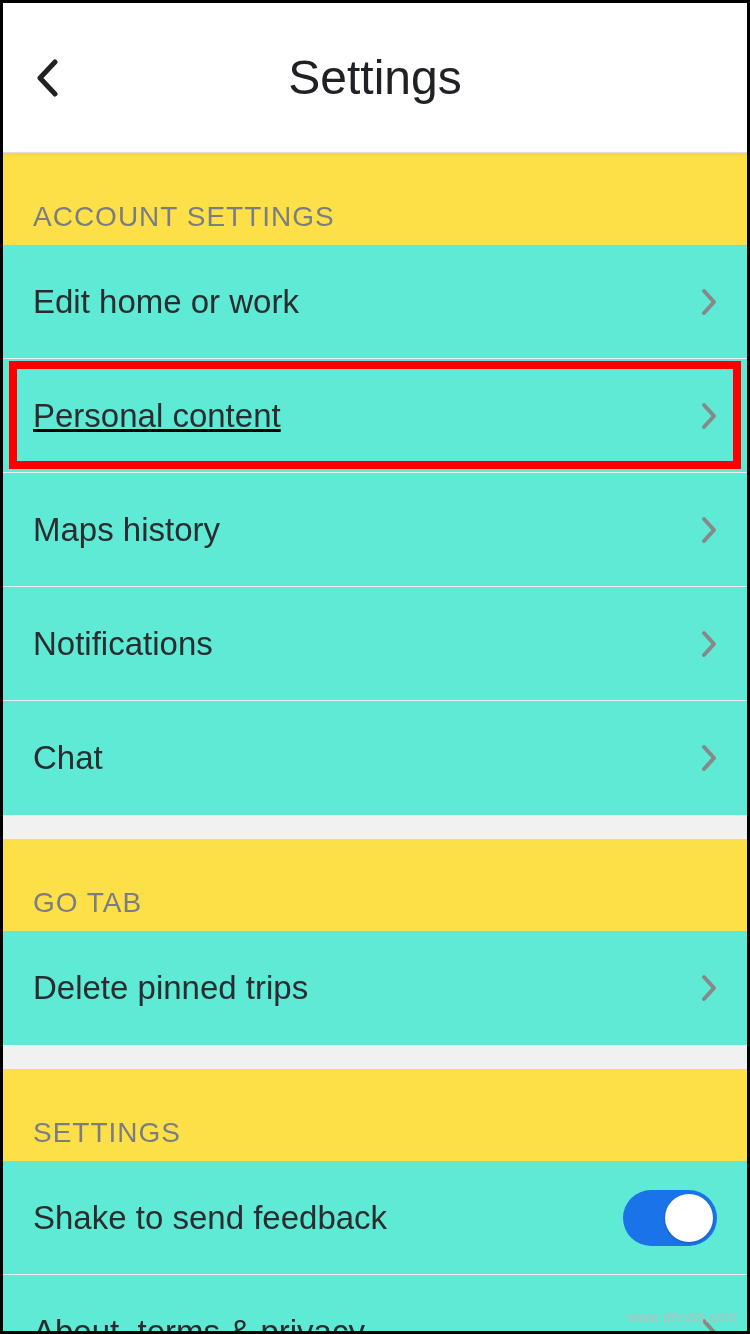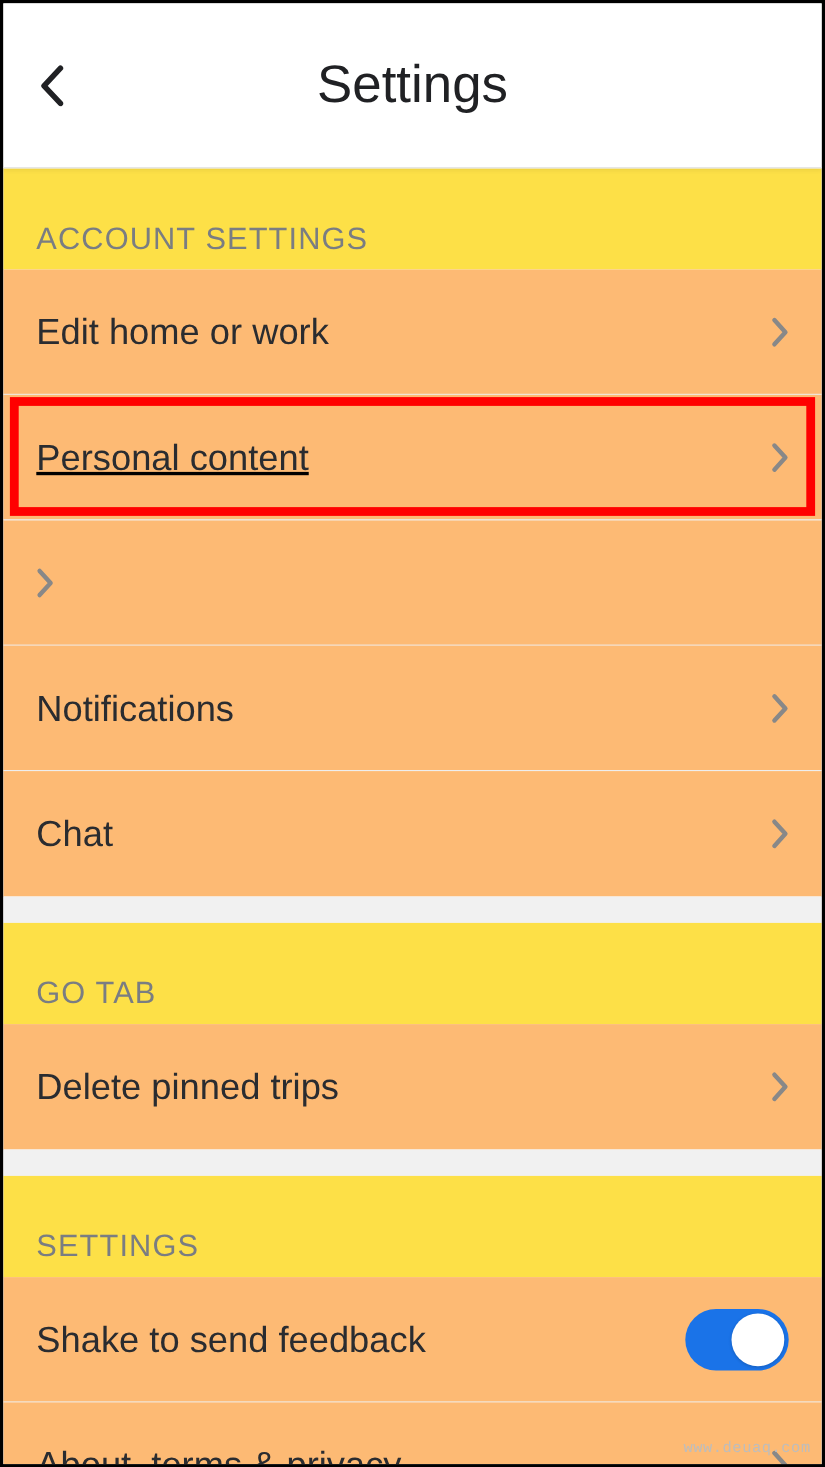--- a/index.html
+++ b/index.html
@@ -50,21 +50,21 @@
     color: #7a7d82;
     font-weight: 500;
     background: #fde047;
   }
   .row {
     display: flex;
     align-items: center;
     justify-content: space-between;
     padding: 0 30px;
     height: 114px;
-    background: #fdba74;
+    background: #5eead4;
     border-bottom: 1px solid #eeeeee;
     cursor: pointer;
   }
   .row.no-border { border-bottom: none; align-items: center; }
   .row-label {
     font-size: 33px;
     color: #2a2c30;
     font-weight: 400;
   }
   .chevron {
@@ -97,21 +97,20 @@
     background: #fff;
     box-shadow: 0 1px 3px rgba(0,0,0,0.2);
   }
   .watermark {
     position: absolute;
     bottom: 6px;
     right: 10px;
     font-size: 14px;
     color: #bdbdbd;
     letter-spacing: 0.5px;
-    font-family: Liberation Mono, monospace;
   }
 </style>
 </head>
 <body>
 
 <div class="header">
   <div class="back-btn">
     <svg width="22" height="38" viewBox="0 0 22 38">
       <polyline points="19,3 4,19 19,35" fill="none" stroke="#202124" stroke-width="5" stroke-linecap="round" stroke-linejoin="round"></polyline>
     </svg>
@@ -132,20 +131,21 @@
   <div class="row">
     <span class="row-label">Personal content</span>
     <svg class="chevron" width="16" height="28" viewBox="0 0 16 28">
         <polyline points="3,3 13,14 3,25" fill="none" stroke="#888" stroke-width="4" stroke-linecap="round" stroke-linejoin="round"></polyline>
       </svg>
   </div>
   <div class="highlight" style="top:2px;"></div>
 </div>
 
 <div class="row">
+  <span class="row-label">Maps history</span>
   <svg class="chevron" width="16" height="28" viewBox="0 0 16 28">
       <polyline points="3,3 13,14 3,25" fill="none" stroke="#888" stroke-width="4" stroke-linecap="round" stroke-linejoin="round"></polyline>
     </svg>
 </div>
 
 <div class="row">
   <span class="row-label">Notifications</span>
   <svg class="chevron" width="16" height="28" viewBox="0 0 16 28">
       <polyline points="3,3 13,14 3,25" fill="none" stroke="#888" stroke-width="4" stroke-linecap="round" stroke-linejoin="round"></polyline>
     </svg>

